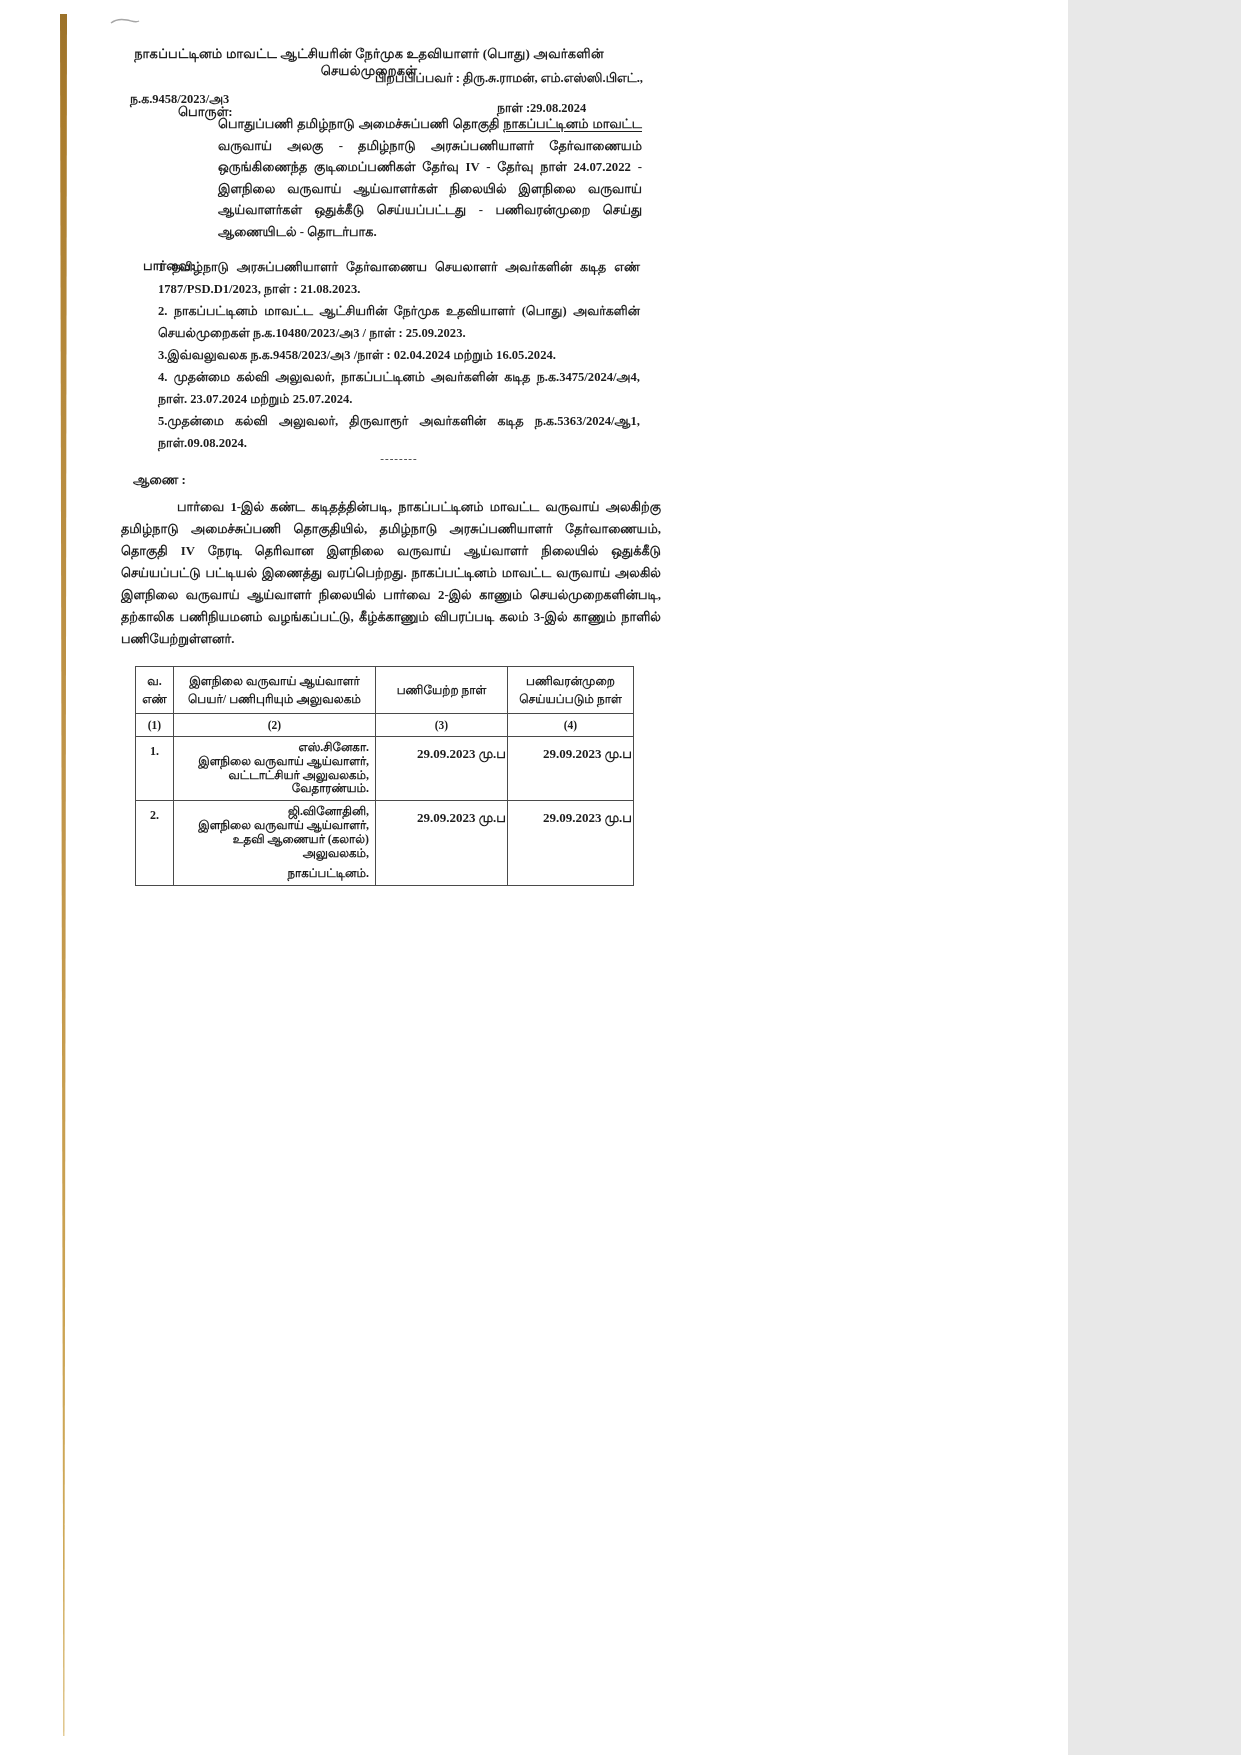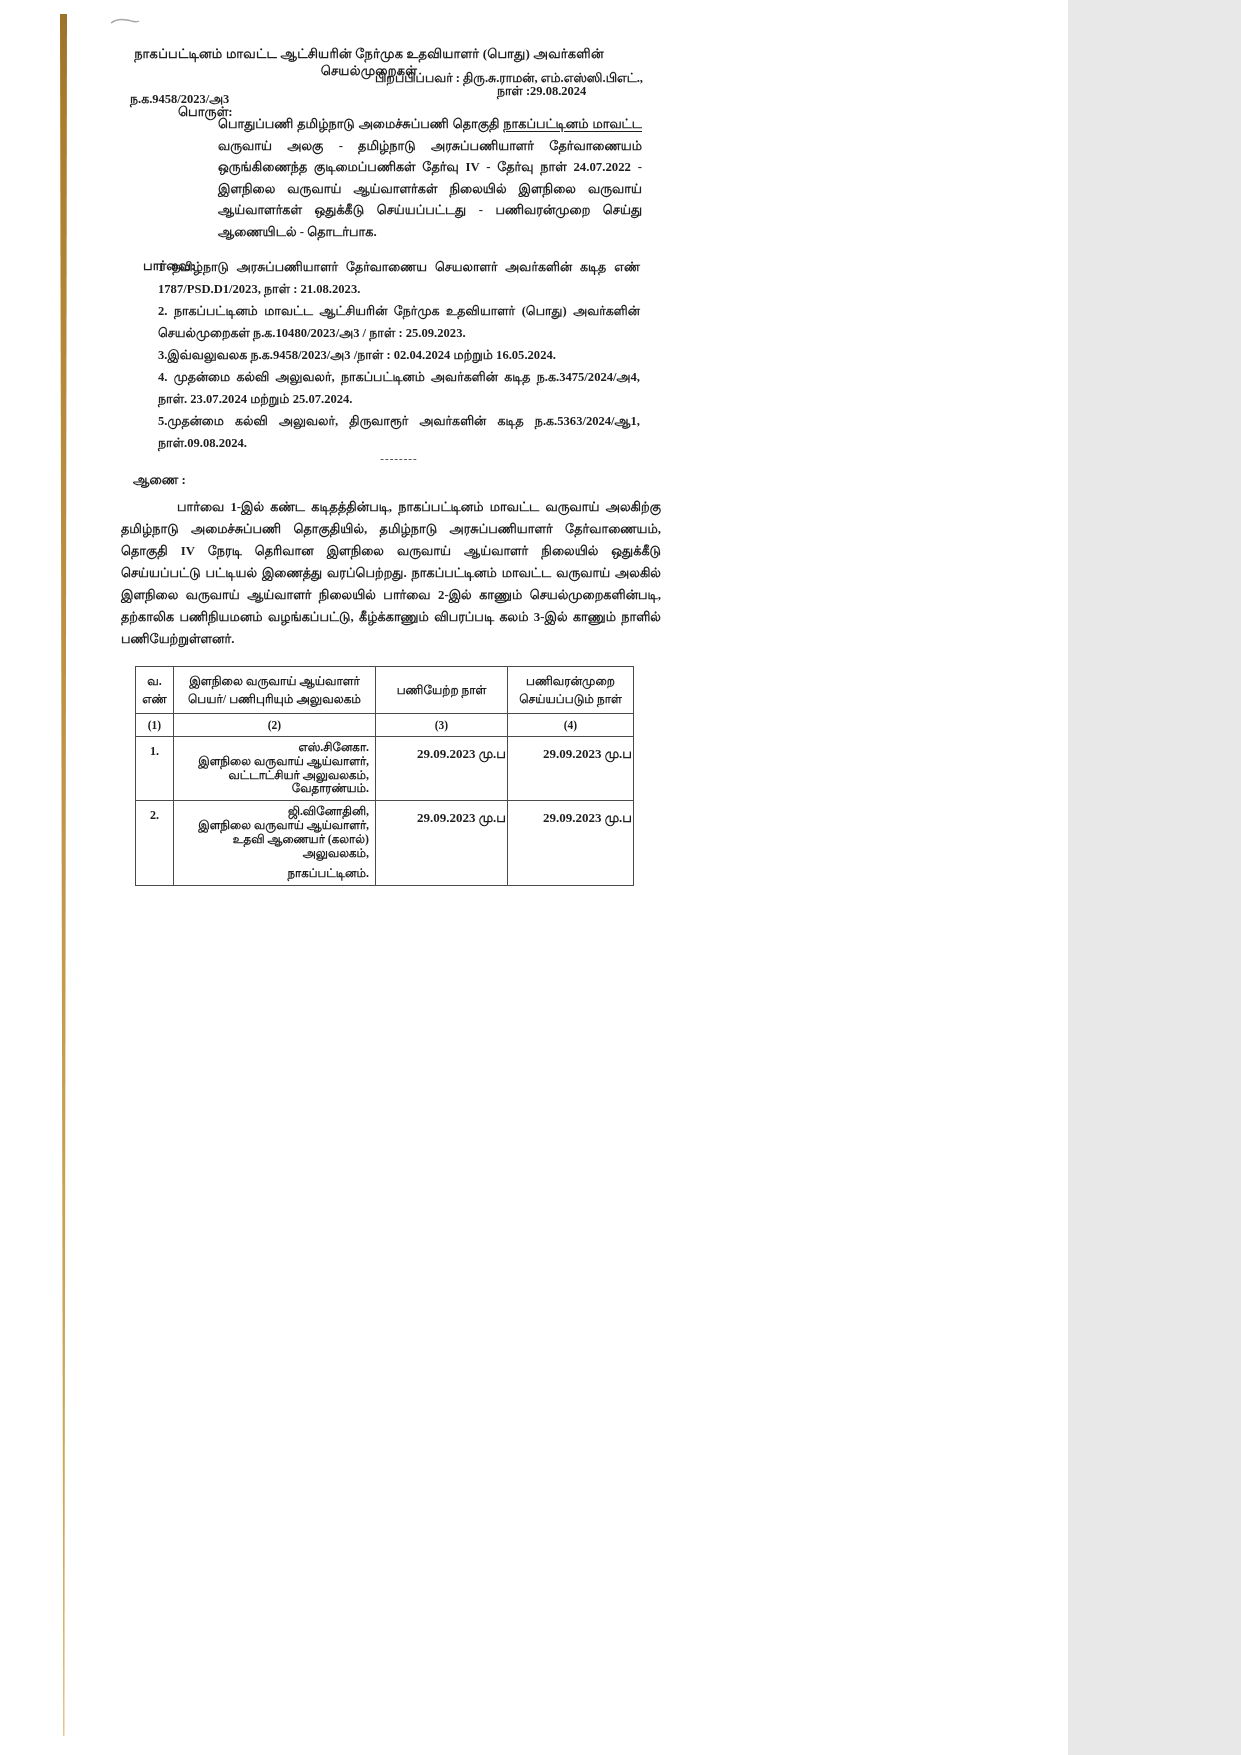--- a/index.html
+++ b/index.html
@@ -21,21 +21,21 @@
   .pencil-mark{left:110px;top:16px;}
   .hdr1{
     left:95px;top:46px;width:548px;text-align:center;
     font-size:13px;font-weight:700;letter-spacing:.2px;
   }
   .hdr2{
     left:95px;top:71px;width:548px;text-align:right;
     font-size:12.5px;font-weight:700;
   }
   .refno{left:130px;top:92px;font-size:12.5px;font-weight:600;}
-  .date{left:497px;top:84px;font-size:12.5px;font-weight:600;}
+  .date{left:497px;top:101px;font-size:12.5px;font-weight:600;}
   .subj-label{left:178px;top:104px;font-size:13px;font-weight:700;}
   .subj-text{
     left:218px;top:114px;width:424px;
     font-size:12.8px;font-weight:600;line-height:21.5px;text-align:justify;
   }
   .subj-text .u{text-decoration:underline;text-underline-offset:3px;}
   .ref-label{left:143px;top:258px;font-size:13px;font-weight:700;}
   .ref-list{left:158px;top:256px;width:482px;}
   .ref-item{
     font-size:12.6px;font-weight:600;line-height:22px;

